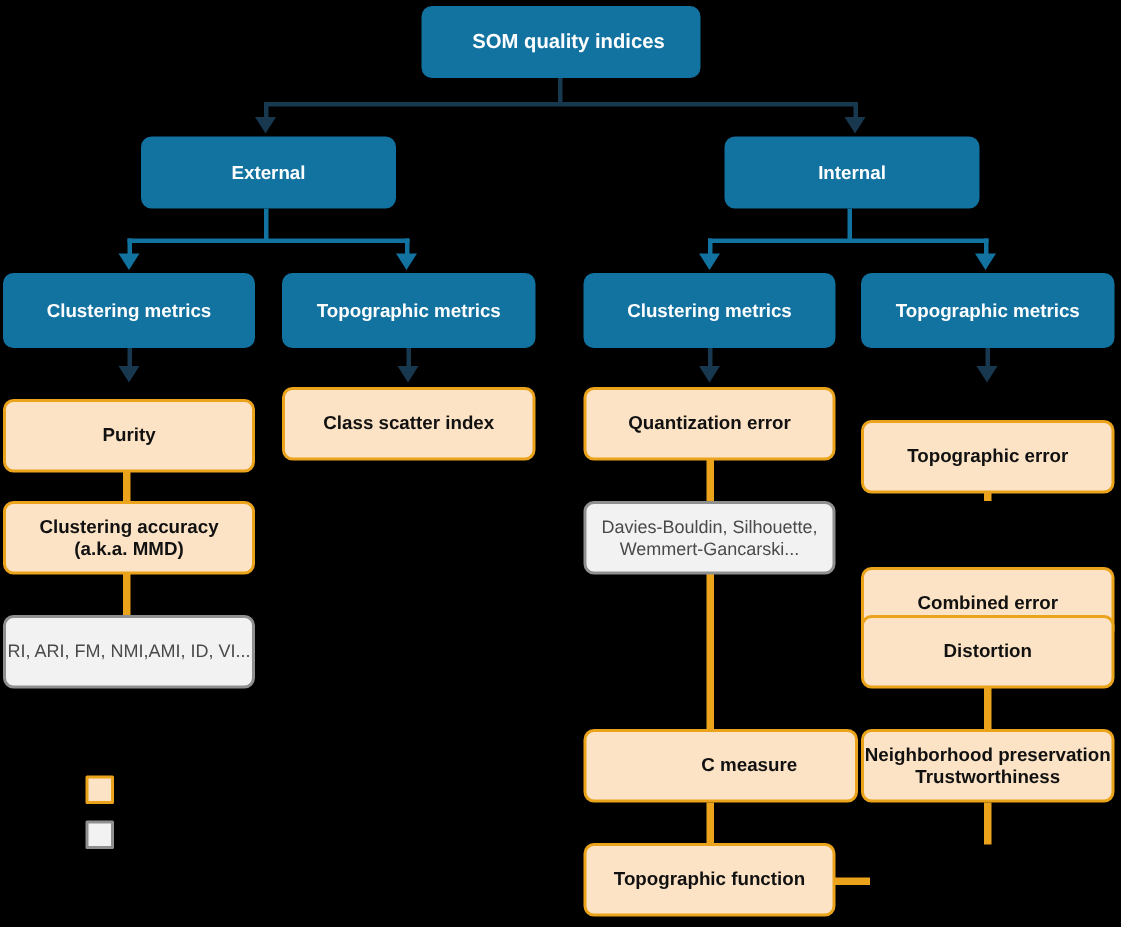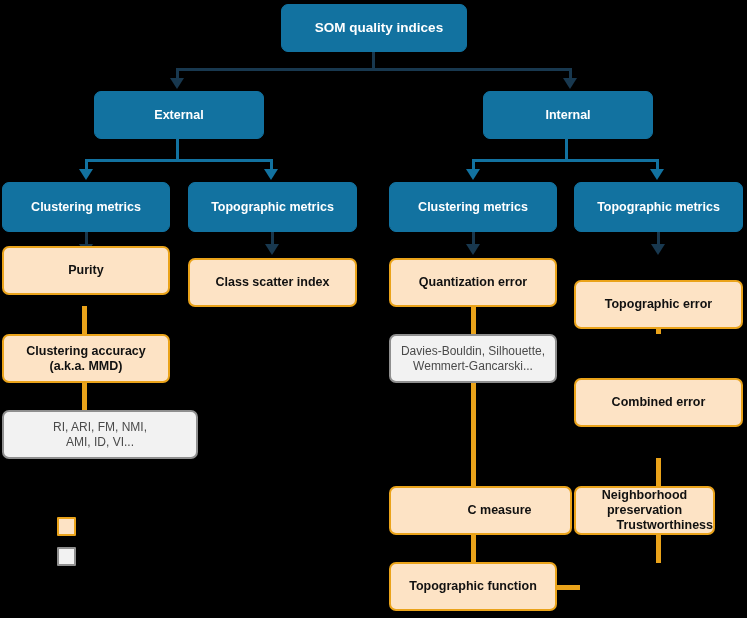--- a/index.html
+++ b/index.html
@@ -164,21 +164,21 @@
   </div>
 
   <div class="node blue" style="left:389px;top:182px;width:168px;height:50px;">
     <span>Clustering metrics</span>
   </div>
 
   <div class="node blue" style="left:574px;top:182px;width:169px;height:50px;">
     <span>Topographic metrics</span>
   </div>
 
-  <div class="node peach" style="left:2px;top:246px;width:168px;height:49px;">
+  <div class="node peach" style="left:2px;top:266px;width:168px;height:49px;">
     <span>Purity</span>
   </div>
 
   <div class="node peach" style="left:188px;top:258px;width:169px;height:49px;">
     <span>Class scatter index</span>
   </div>
 
   <div class="node peach" style="left:389px;top:258px;width:168px;height:49px;">
     <span>Quantization error</span>
   </div>
@@ -194,31 +194,34 @@
 
   <div class="node grey" style="left:389px;top:334px;width:168px;height:49px;flex-direction:column;">
     <span>Davies-Bouldin, Silhouette,</span>
     <span>Wemmert-Gancarski...</span>
   </div>
 
   <div class="node peach" style="left:574px;top:334px;width:169px;height:49px;margin-top:44px;">
     <span>Combined error</span>
   </div>
 
-  <div class="node grey" style="left:2px;top:410px;width:196px;height:49px;flex-direction:column;">
+  <div class="node grey" style="left:2px;top:410px;width:168px;height:49px;">
     <span>RI, ARI, FM, NMI,</span>
     <span>AMI, ID, VI...</span>
   </div>
 
+  <div class="node peach" style="left:574px;top:410px;width:169px;height:49px;">
+    <span>Distortion</span>
+  </div>
 
   <div class="node peach" style="left:389px;top:486px;width:183px;height:49px;padding-left:38px;">
     <span>C measure</span>
   </div>
 
-  <div class="node peach" style="left:574px;top:486px;width:141px;height:49px;flex-direction:column;align-items:flex-end;">
+  <div class="node peach" style="left:574px;top:486px;width:169px;height:49px;flex-direction:column;">
     <span>Neighborhood preservation</span>
     <span>Trustworthiness</span>
   </div>
 
   <div class="node peach" style="left:389px;top:562px;width:168px;height:49px;">
     <span>Topographic function</span>
   </div>
 
 
   <div id="legend" style="left:57px;top:517px;width:40px;height:50px;">

